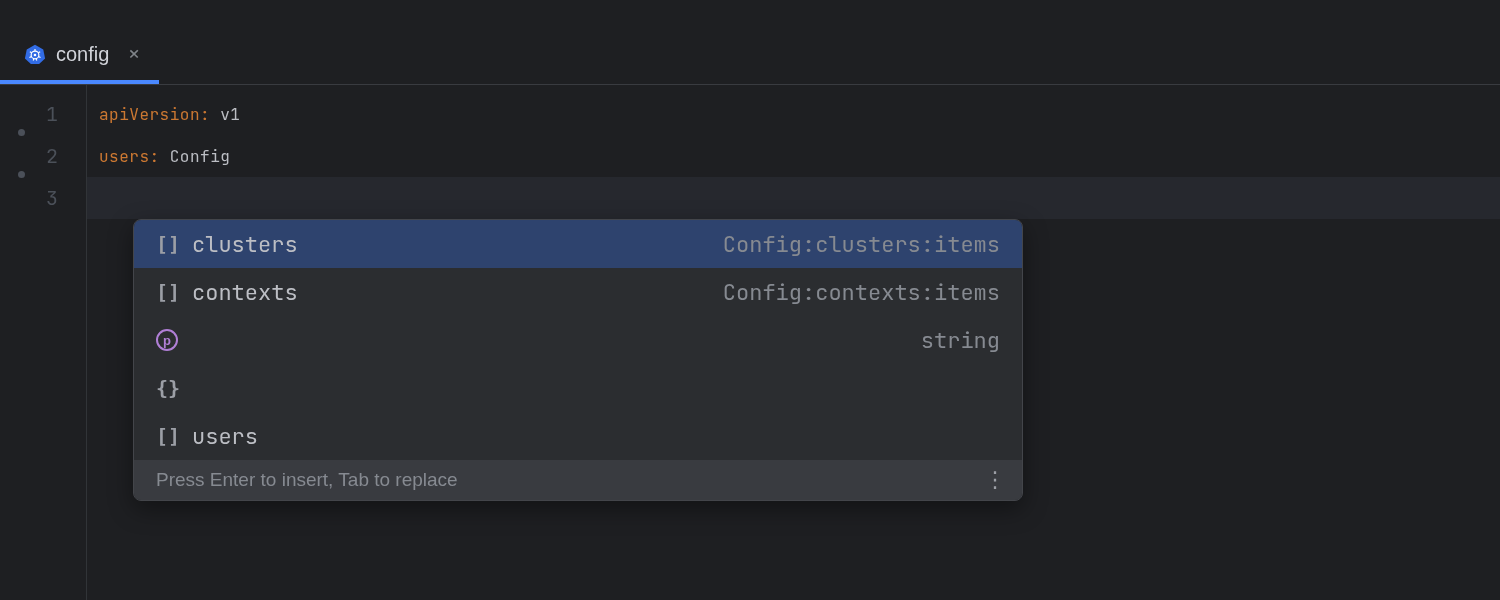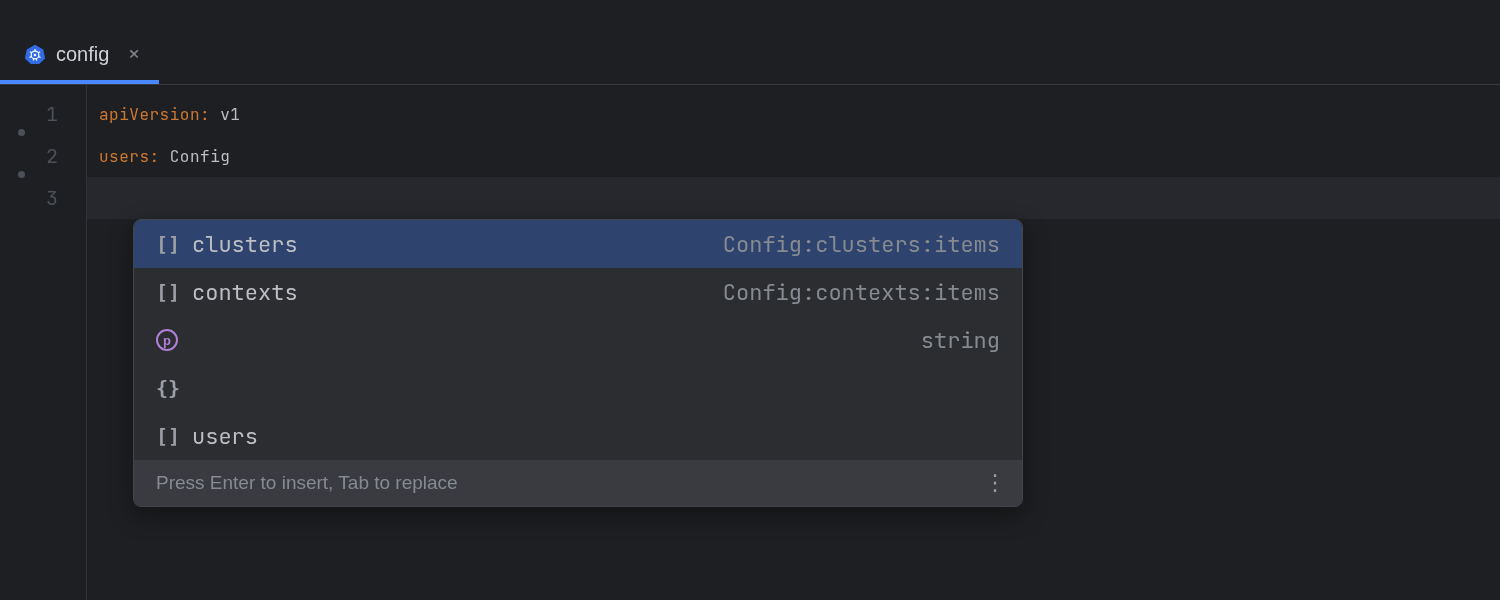--- a/index.html
+++ b/index.html
@@ -155,21 +155,21 @@
       text-align: center;
     }
 
     .popup-type {
       margin-left: auto;
       color: #868a91;
       font-size: 22px;
     }
 
     .popup-footer {
-      height: 46px;
+      height: 40px;
       display: flex;
       align-items: center;
       padding: 0 16px 0 22px;
       background: #393b40;
       color: #868a91;
       font-family: -apple-system, "Segoe UI", Arial, sans-serif;
       font-size: 19px;
       gap: 17px;
     }
 

